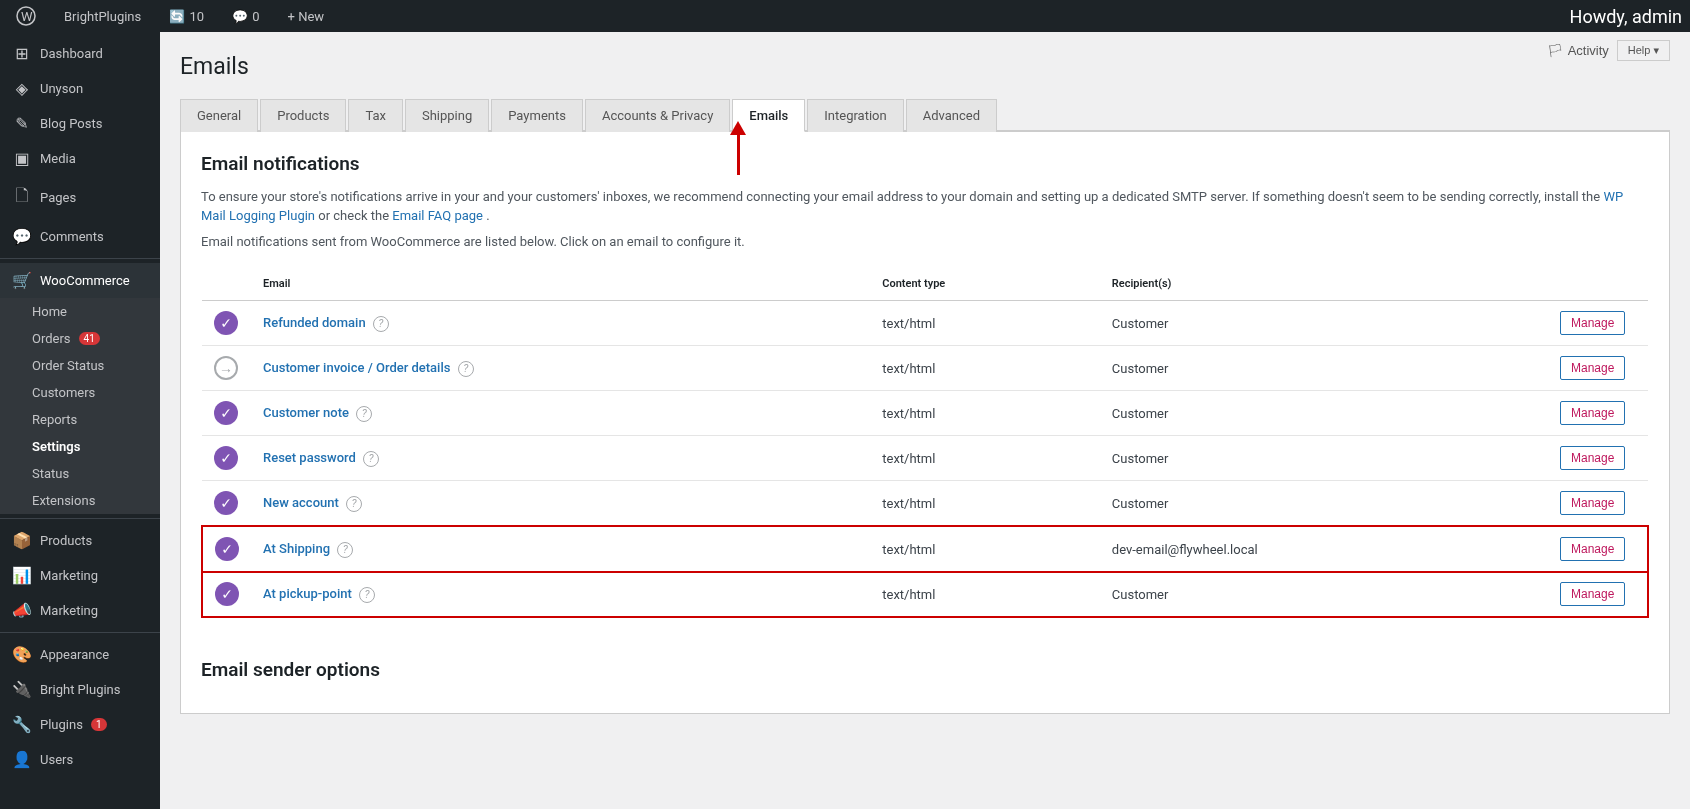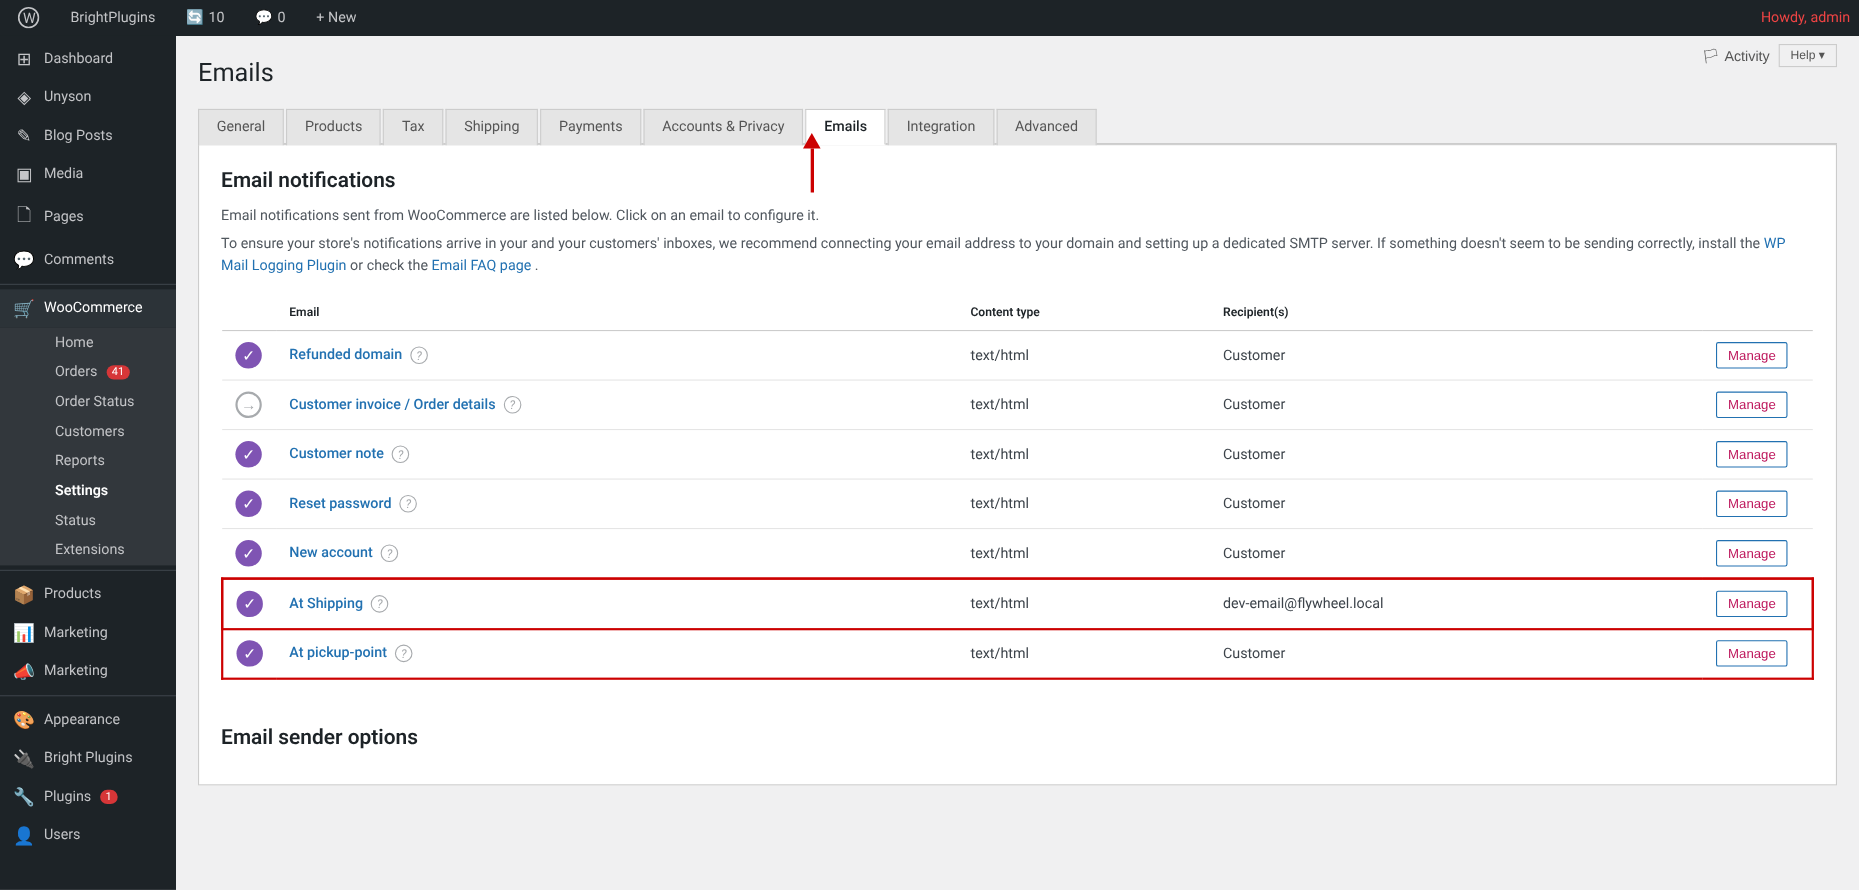--- a/index.html
+++ b/index.html
@@ -12,21 +12,21 @@
       display: flex;
       align-items: center;
       padding: 0 8px;
       color: #c3c4c7;
       position: fixed;
       top: 0; left: 0; right: 0;
       z-index: 9999;
       font-size: 13px;
     }
     #wpadminbar .bar-left { display: flex; align-items: center; gap: 12px; flex: 1; }
-    #wpadminbar .bar-right { color: #ef4444; font-size: 13px; }
+    #wpadminbar .bar-right { color: #ffffff; font-size: 18px; }
     .adminbar-item { display: flex; align-items: center; gap: 4px; color: #c3c4c7; cursor: pointer; padding: 0 8px; height: 32px; }
     .wp-logo { width: 20px; height: 20px; }
     .badge-red { background: #d63638; color: #fff; border-radius: 10px; padding: 1px 5px; font-size: 10px; }
 
     
     #layout { display: flex; margin-top: 32px; min-height: calc(100vh - 32px); }
 
     
     #sidebar {
       width: 160px;
@@ -40,21 +40,21 @@
       padding: 8px 12px;
       color: #c3c4c7;
       cursor: pointer;
       font-size: 13px;
       white-space: nowrap;
     }
     .sidebar-item.active { background: #2271b1; color: #fff; }
     .sidebar-item.parent-active { background: #2c3338; color: #fff; }
     .sidebar-icon { font-size: 16px; width: 20px; text-align: center; flex-shrink: 0; }
     .sidebar-sub { padding-left: 0; background: #32373c; }
-    .sidebar-sub .sidebar-item { padding: 6px 12px 6px 32px; font-size: 13px; color: #c3c4c7; margin-left: 18px; }
+    .sidebar-sub .sidebar-item { padding: 6px 12px 6px 32px; font-size: 13px; color: #c3c4c7; }
     .sidebar-sub .sidebar-item.active { color: #fff; background: transparent; font-weight: 600; text-align: center; }
     .sidebar-divider { border: none; border-top: 1px solid #3c434a; margin: 4px 0; }
 
     
     #main {
       flex: 1;
       padding: 20px 20px 20px 20px;
       background: #f0f0f1;
       overflow: auto;
     }
@@ -312,29 +312,29 @@
         <div class="arrow-head"></div>
         <div class="arrow-line"></div>
       </div>
     </div>
 
     <div class="content-area">
 
       <h2 class="section-title">Email notifications</h2>
 
       <p class="section-desc">
-        <span>Email notifications sent from WooCommerce are listed below. Click on an email to configure it.</span>
-      </p>
-      <p class="section-desc">
         <span>To ensure your store's notifications arrive in your and your customers' inboxes, we recommend connecting your email address to your domain and setting up a dedicated SMTP server. If something doesn't seem to be sending correctly, install the</span>
         <a href="#">WP Mail Logging Plugin</a>
         <span>or check the</span>
         <a href="#">Email FAQ page</a>
         <span>.</span>
       </p>
+      <p class="section-desc">
+        <span>Email notifications sent from WooCommerce are listed below. Click on an email to configure it.</span>
+      </p>
 
       <table class="email-table">
         <thead>
           <tr>
             <th style="width:40px;"></th>
             <th>Email</th>
             <th>Content type</th>
             <th>Recipient(s)</th>
             <th style="width:100px;"></th>
           </tr>

